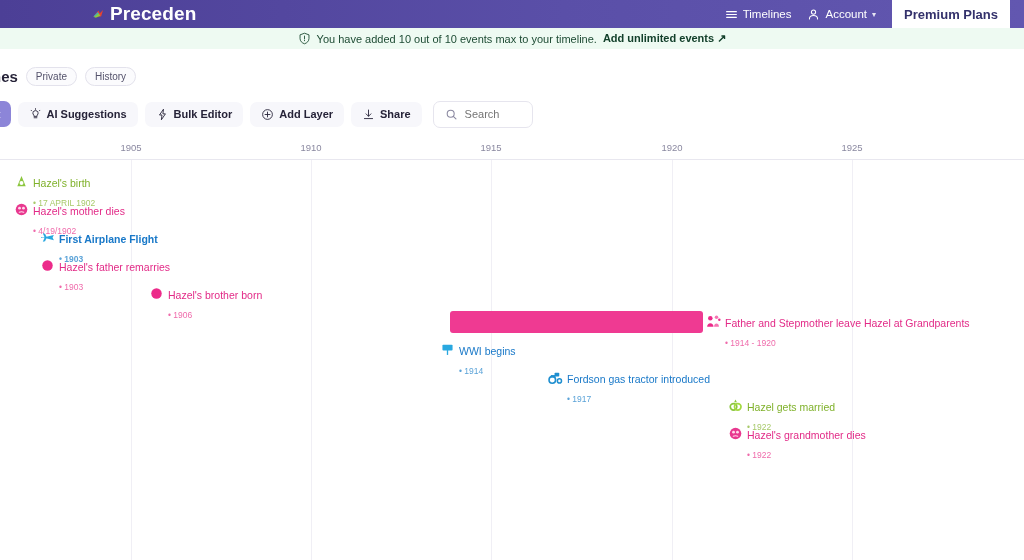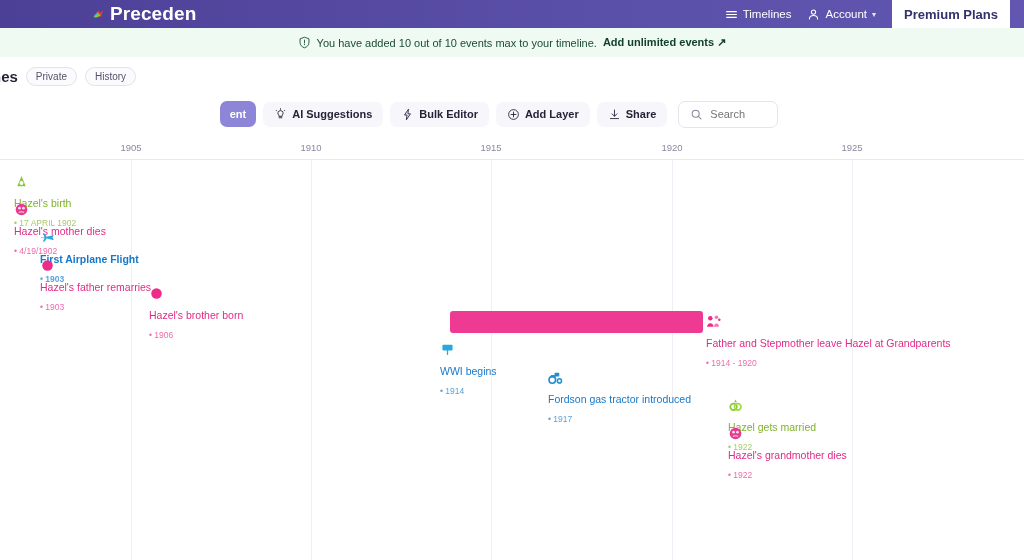--- a/index.html
+++ b/index.html
@@ -21,21 +21,21 @@
   .nav-right { margin-left: auto; display: flex; align-items: center; gap: 16px; margin-right: 14px; }
   .nav-item { display:flex; align-items:center; gap:5px; color:#ffffff; font-size:11.5px; }
   .premium-btn {
     background:#ffffff; color:#33316b; font-size:13px; font-weight:bold;
     padding: 11px 12px; border-radius: 5px; white-space: nowrap;
   }
   .caret { font-size: 8px; opacity:.85; }
 
   
   .banner {
-    position:absolute; left:0; top:28px; width:1024px; height:29px;
+    position:absolute; left:0; top:28px; width:1024px; height:21px;
     background:#eefaf2; display:flex; align-items:center; justify-content:center;
     gap:6px; color:#1d4b33; font-size:11px;
   }
   .banner a { color:#13402b; font-weight:bold; text-decoration:none; }
 
   
   .titlerow {
     position:absolute; left:0; top:57px; width:1024px; height:38px;
     display:flex; align-items:center; gap:8px; background:#fff;
   }
@@ -44,21 +44,21 @@
     white-space:nowrap;
   }
   .chip {
     font-size:10px; color:#54526b; border:1px solid #e3e2ec; background:#fbfbfd;
     border-radius:11px; padding:3px 9px;
   }
 
   
   .toolbar {
     position:absolute; left:0; top:95px; width:1024px; height:38px;
-    display:flex; align-items:center; gap:7px; background:#fff;justify-content:center;
+    display:flex; align-items:center; gap:7px; background:#fff;
   }
   .tb-primary {
     background:#8c85d8; color:#ffffff; font-size:11px; font-weight:bold;
     border-radius:7px; padding:7px 10px; margin-left:-26px; white-space:nowrap;
   }
   .tb-btn {
     display:flex; align-items:center; gap:5px;
     background:#f7f7fb; border-radius:7px; padding:6px 11px;
     font-size:11px; color:#262338; font-weight:bold; white-space:nowrap;
   }
@@ -79,21 +79,21 @@
     background:#ffffff;
   }
   .axis-strip { position:absolute; left:0; top:0; width:1024px; height:27px; }
   .axis-line { position:absolute; left:0; top:26px; width:1024px; height:1px; background:#e8e7ef; }
   .year-label {
     position:absolute; top:9px; font-size:9.5px; color:#8a88a0; transform:translateX(-50%);
   }
   .gridline { position:absolute; top:27px; width:1px; height:400px; background:#f0eff5; }
 
   
-  .event { position:absolute; display:flex; align-items:flex-start; gap:4px;flex-direction:column; }
+  .event { position:absolute; display:flex; align-items:flex-start; gap:4px; }
   .ev-icon { width:15px; height:15px; flex:none; margin-top:1px; }
   .ev-text { line-height:1.18; white-space:nowrap; }
   .ev-title { font-size:10.5px; }
   .ev-date { font-size:8.5px; margin-top:1px; }
   .c-blue  { color:#1878c8; }
   .c-pink  { color:#e22a87; }
   .c-green { color:#7fb12a; }
   .d-blue  { color:#5ba3d8; }
   .d-pink  { color:#ef6bab; }
   .d-green { color:#a8c96a; }

